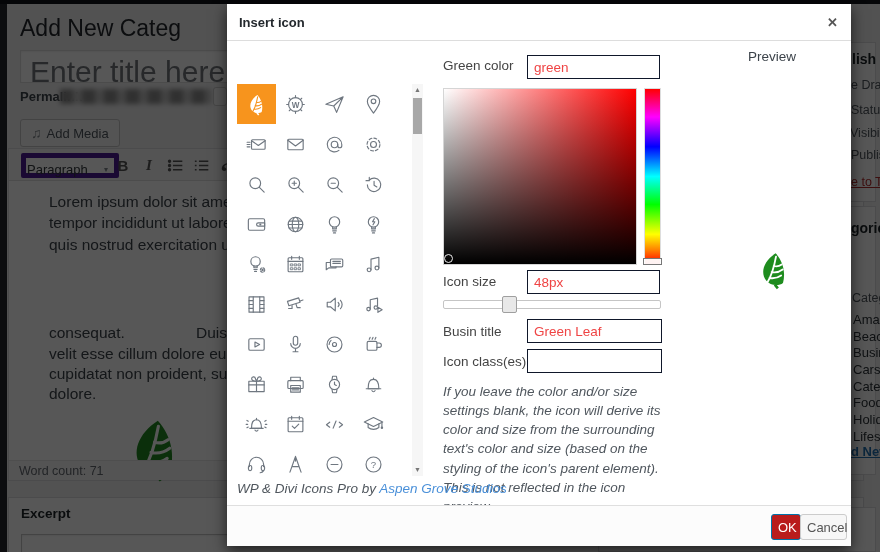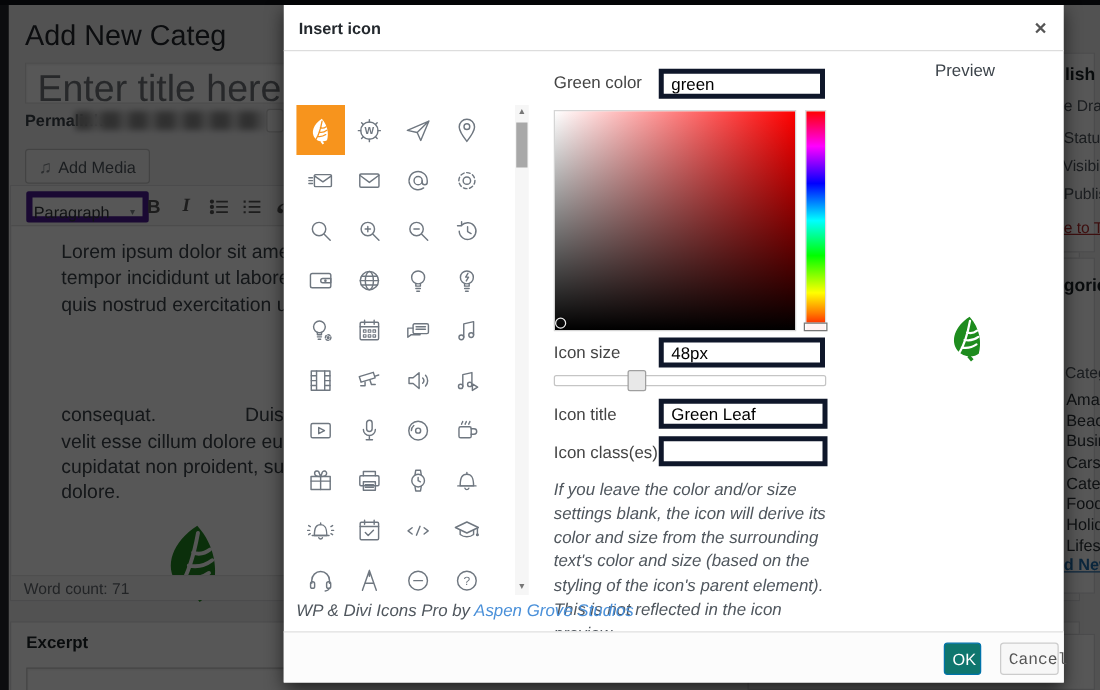--- a/index.html
+++ b/index.html
@@ -57,42 +57,42 @@
   .search{position:absolute;left:10px;top:9px;width:190px;height:25px;border:1px solid #ddd;font-size:13px;color:#444;padding:0 8px;font-family:"Liberation Sans",sans-serif;}
   .search::placeholder{color:#82878c;}
   .grid{position:absolute;left:10px;top:43px;width:156px;height:392px;display:grid;grid-template-columns:repeat(4,39px);grid-auto-rows:40px;overflow:hidden;}
   .cell{display:flex;align-items:center;justify-content:center;color:#6f7780;cursor:pointer;}
   .cell svg{width:23px;height:23px;}
   .cell.sel{background:#f7941d;}
   .gscroll{position:absolute;left:185px;top:43px;width:11px;height:392px;background:#f6f6f6;}
   .garrow{position:absolute;left:0;width:11px;height:12px;font-size:7px;color:#777;text-align:center;line-height:12px;}
   .gthumb{position:absolute;left:1px;top:14px;width:9px;height:36px;background:#a8a8a8;}
   .flabel{position:absolute;font-size:13.5px;color:#444;}
-  .finput{position:absolute;height:24px;border:4px solid #0f172a;font-size:13.5px;color:#000000;padding:0 6px;font-family:"Liberation Sans",sans-serif;background:#fff;}
+  .finput{position:absolute;height:24px;border:1px solid #0f172a;font-size:13.5px;color:#ef4444;padding:0 6px;font-family:"Liberation Sans",sans-serif;background:#fff;}
   .l-color{left:216px;top:17px;}  .i-color{left:300px;top:14px;width:133px;}
   .sat{position:absolute;left:216px;top:47px;width:194px;height:177px;border:1px solid #d5d5d5;
        background:linear-gradient(to top,#000,rgba(0,0,0,0)),linear-gradient(to right,#fff,#f00);}
   .satcur{position:absolute;left:0px;bottom:1px;width:9px;height:9px;border:1.5px solid #eee;border-radius:50%;box-shadow:0 0 1px #000;}
   .hue{position:absolute;left:417px;top:47px;width:17px;height:177px;border:1px solid #ddd;
        background:linear-gradient(to bottom,#f00 0%,#f0f 16%,#00f 33%,#0ff 50%,#0f0 66%,#ff0 83%,#ff8000 92%,#f00 100%);}
   .huehandle{position:absolute;left:-2px;bottom:-1px;width:19px;height:7px;background:rgba(255,255,255,.95);border:1px solid #777;}
   .l-size{left:216px;top:233px;}  .i-size{left:300px;top:229px;width:133px;}
   .slider{position:absolute;left:216px;top:259px;width:218px;height:9px;background:#fff;border:1px solid #c5c5c5;border-radius:2px;}
   .knob{position:absolute;left:58px;top:-5px;width:15px;height:17px;background:#e8e8e8;border:1px solid #9f9f9f;border-radius:2px;}
   .l-title{left:216px;top:283px;} .i-title{left:300px;top:278px;width:135px;}
   .l-class{left:216px;top:313px;} .i-class{left:300px;top:308px;width:135px;}
   .note{position:absolute;left:216px;top:341px;width:230px;margin:0;font-size:13.5px;font-style:italic;color:#50575e;line-height:1.42;}
   .credit{position:absolute;left:10px;top:440px;margin:0;font-size:13.5px;font-style:italic;color:#50575e;}
   .credit a{color:#4a90d9;text-decoration:none;}
   .pv-label{position:absolute;left:480px;top:8px;width:130px;text-align:center;font-size:13.5px;color:#3c434a;}
   .pv-icon{position:absolute;left:527px;top:209px;width:40px;height:40px;}
   .pv-icon svg{width:100%;height:100%;}
   .m-foot{position:absolute;left:0;top:501px;width:100%;height:41px;background:#fcfcfc;border-top:1px solid #dfdfdf;}
-  .btn-ok{position:absolute;left:528px;top:8px;width:30px;height:26px;background:#0f766e;border:1px solid #0073aa;border-radius:3px;color:#fff;font-size:13px;font-family:"Liberation Sans",sans-serif;cursor:pointer;}
-  .btn-cancel{position:absolute;left:573px;top:8px;width:47px;height:26px;background:#f7f7f7;border:1px solid #ccc;border-radius:3px;color:#555;font-size:13px;font-family:Liberation Mono, monospace;cursor:pointer;}
+  .btn-ok{position:absolute;left:544px;top:8px;width:30px;height:26px;background:#b91c1c;border:1px solid #0073aa;border-radius:3px;color:#fff;font-size:13px;font-family:"Liberation Sans",sans-serif;cursor:pointer;}
+  .btn-cancel{position:absolute;left:573px;top:8px;width:47px;height:26px;background:#f7f7f7;border:1px solid #ccc;border-radius:3px;color:#555;font-size:13px;font-family:Liberation Sans, sans-serif;cursor:pointer;}
 </style>
 </head>
 <body>
 
 <div id="stage">
 
   <div class="wp-page">
     <div class="adminbar"></div>
     <div class="adminmenu"></div>
     <div class="pg-title">Add New Categ</div>
@@ -451,21 +451,21 @@
       <div class="hue">
           <span class="huehandle"></span>
         </div>
 
       <span class="flabel l-size">Icon size</span>
       <input class="finput i-size" value="48px" style="">
       <div class="slider">
           <span class="knob"></span>
         </div>
 
-      <span class="flabel l-title">Icon title</span>
+      <span class="flabel l-title">Busin title</span>
       <input class="finput i-title" value="Green Leaf" style="">
 
       <span class="flabel l-class">Icon class(es)</span>
       <input class="finput i-class" value="" style="">
 
       <p class="note">If you leave the color and/or size settings blank, the icon will derive its color and size from the surrounding text's color and size (based on the styling of the icon's parent element). This is not reflected in the icon preview.</p>
       <p class="credit"><span>WP &amp; Divi Icons Pro by </span><a href="#">Aspen Grove Studios</a></p>
 
       <div class="pv-label">Preview</div>
       <div class="pv-icon"><svg viewBox="0 0 24 24">

